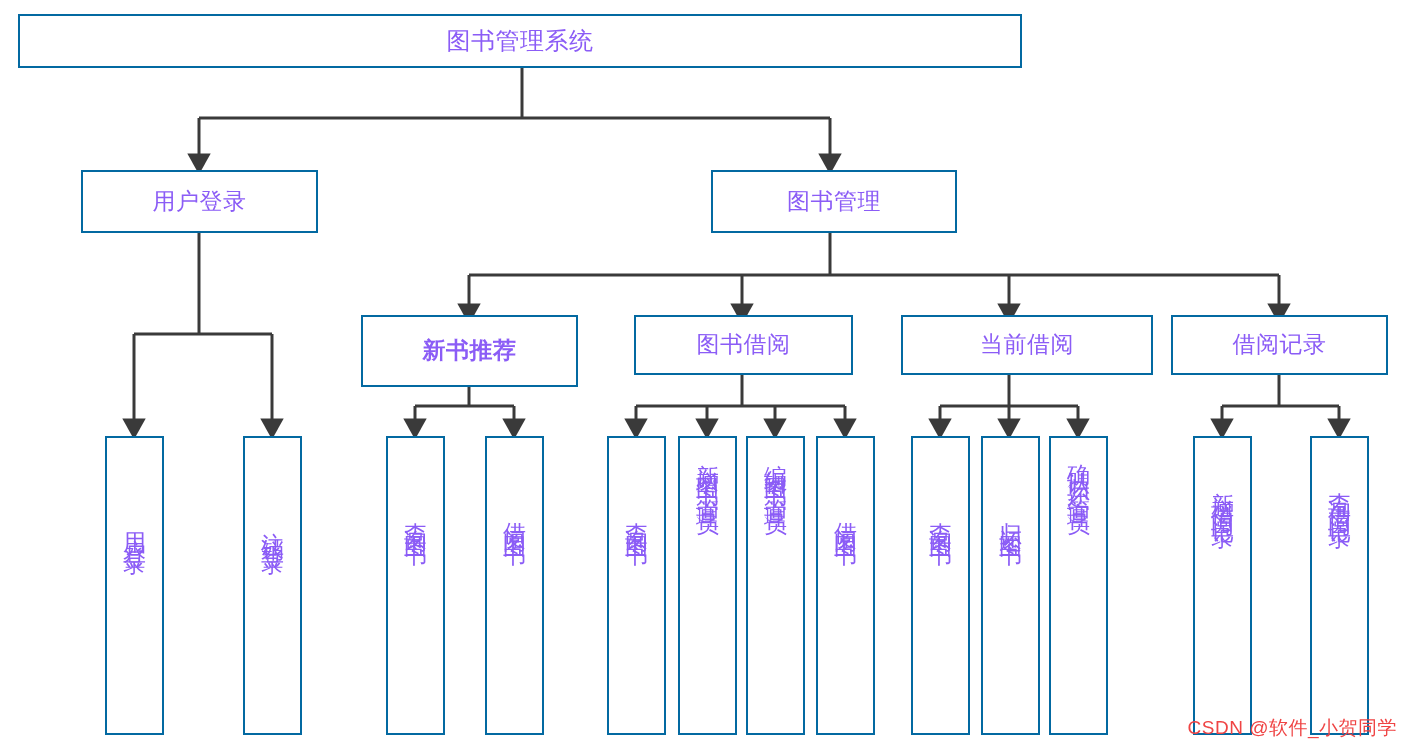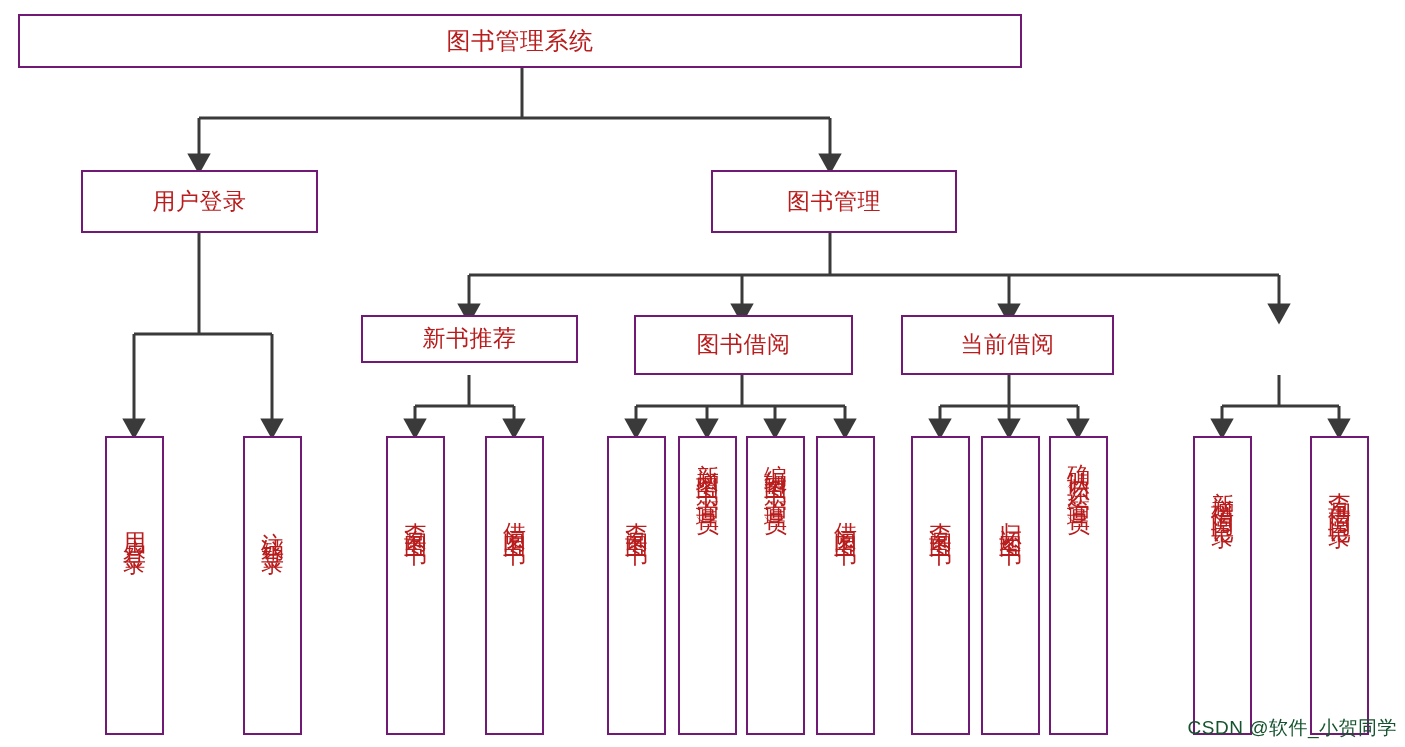--- a/index.html
+++ b/index.html
@@ -21,25 +21,25 @@
     position: absolute;
     left: 0;
     top: 0;
     width: 1405px;
     height: 747px;
   }
   .node {
     position: absolute;
     box-sizing: border-box;
     background: #ffffff;
-    border: 2px solid #701a75;
+    border: 2px solid #0369a1;
     display: flex;
     align-items: center;
     justify-content: center;
-    color: #b91c1c;
+    color: #8b5cf6;
   }
   .node .label {
     display: block;
     text-align: center;
     line-height: 1.18;
     white-space: nowrap;
   }
   
   .node.horiz .label {
     font-size: 23px;
@@ -60,21 +60,21 @@
     font-size: 23px;
     line-height: 1.0;
     letter-spacing: 7px;
     white-space: nowrap;
   }
   .watermark {
     position: absolute;
     right: 8px;
     bottom: 6px;
     font-size: 19px;
-    color: #14532d;
+    color: #ef4444;
     letter-spacing: 0.5px;
     white-space: nowrap;
     pointer-events: none;
   }
 </style>
 </head>
 <body>
 
 <div id="diagram-root">
 
@@ -133,32 +133,35 @@
   </div>
 
   <div class="node horiz" style="left:81px; top:170px; width:237px; height:63px;">
     <span class="label">用户登录</span>
   </div>
 
   <div class="node horiz" style="left:711px; top:170px; width:246px; height:63px;">
     <span class="label">图书管理</span>
   </div>
 
-  <div class="node horiz" style="left:361px; top:315px; width:217px; height:48px;">
+  <div class="node horiz" style="left:361px; top:315px; width:217px; height:72px;font-weight:bold;">
     <span class="label">新书推荐</span>
   </div>
 
   <div class="node horiz" style="left:634px; top:315px; width:219px; height:60px;">
     <span class="label">图书借阅</span>
   </div>
 
-  <div class="node horiz" style="left:901px; top:315px; width:213px; height:60px;">
+  <div class="node horiz" style="left:901px; top:315px; width:252px; height:60px;">
     <span class="label">当前借阅</span>
   </div>
 
+  <div class="node horiz" style="left:1171px; top:315px; width:217px; height:60px;">
+    <span class="label">借阅记录</span>
+  </div>
 
   <div class="node vert" style="left:105px; top:436px; width:59px; height:299px; padding-top:76px;">
     <span class="label">用户登录</span>
   </div>
 
   <div class="node vert" style="left:243px; top:436px; width:59px; height:299px; padding-top:76px;">
     <span class="label">注销登录</span>
   </div>
 
   <div class="node vert" style="left:386px; top:436px; width:59px; height:299px; padding-top:66px;">

